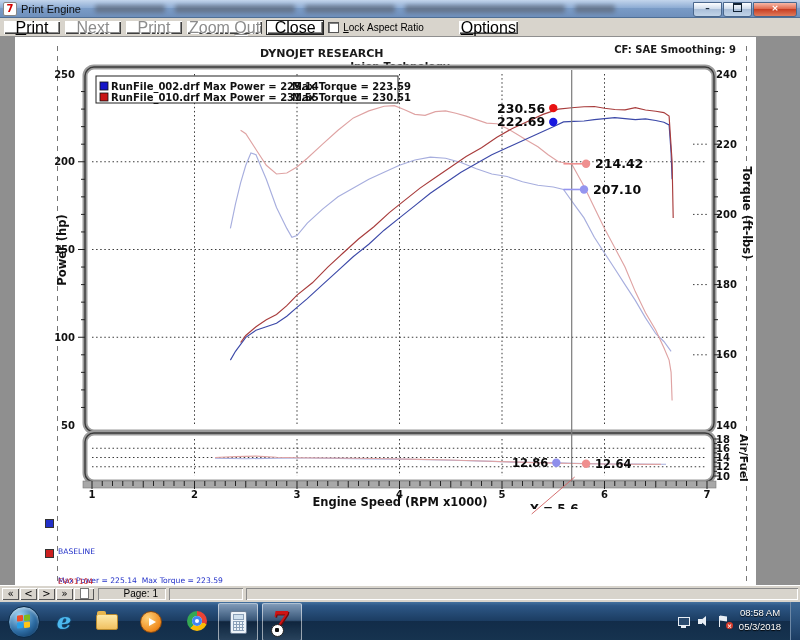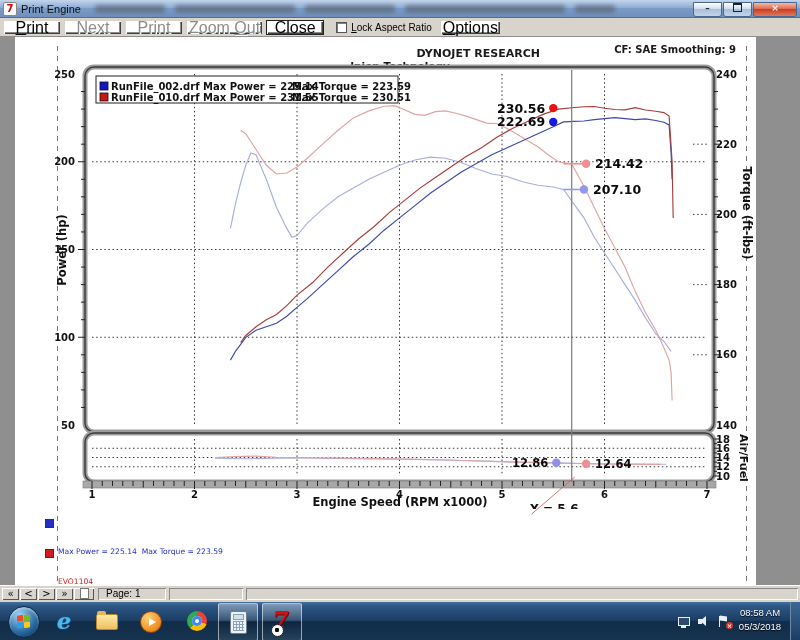--- a/index.html
+++ b/index.html
@@ -23,30 +23,30 @@
   .maxglyph{display:inline-block;width:7px;height:6px;border:1px solid #123;border-top-width:2px;vertical-align:1px}
 
   
   .toolbar{position:absolute;left:0;top:18px;right:0;height:16px;background:#d8d4cc;
     border-bottom:1px solid #8f8f8f;display:flex;align-items:center;padding:1px 4px;gap:5px;z-index:30}
   .tbtn{height:13px;min-width:52px;padding:0 2px;font-size:16px;line-height:13px;text-align:center;
     color:#000;background:#ffffff;
     box-shadow:inset 1px 1px 0 #fff,inset -1px -1px 0 #404040,inset -2px -2px 0 #8a8a8a}
   .tbtn.default{outline:1px solid #222}
   .tbtn.disabled{color:#8c8c8c;text-shadow:1px 1px 0 #fff}
-  .chk-wrap{display:flex;gap:4px;margin-left:8px;font-size:10px}
+  .chk-wrap{display:flex;gap:4px;margin-left:0;font-size:10px}
   .chk{width:9px;height:9px;background:#fff;box-shadow:inset 1px 1px 0 #808080,inset -1px -1px 0 #fff;border:1px solid #555}
   .u-underline span.u{text-decoration:underline}
 
   
   .preview{position:absolute;left:0;top:35px;right:0;bottom:52px;background:#8f8f8f}
   .page{position:absolute;left:15px;top:0;width:741px;bottom:0;background:#ffffff}
   .margin-dash{position:absolute;top:46px;height:536px;width:1px;z-index:5;
     background:repeating-linear-gradient(180deg,#777 0 5px,transparent 5px 10px)}
-  .hdr-brand{position:absolute;left:260px;width:280px;top:47px;text-align:right;
+  .hdr-brand{position:absolute;left:260px;width:280px;top:47px;text-align:left;
     font:bold 11px "DejaVu Sans",sans-serif;color:#1a1a1a;z-index:6}
   .hdr-sub{position:absolute;left:260px;width:280px;top:60px;text-align:center;
     font:bold 10.5px "DejaVu Sans",sans-serif;color:#1a1a1a;z-index:6}
   .hdr-cf{position:absolute;right:64px;top:44px;font:bold 10px "DejaVu Sans",sans-serif;color:#1a1a1a;z-index:6}
 
   #chart-svg{position:absolute;left:0;top:0;z-index:6;pointer-events:none}
 
   .runinfo{position:absolute;z-index:6;font:7.6px "DejaVu Sans",sans-serif;line-height:9.6px;white-space:pre}
   .runinfo .sq{position:absolute;left:-13px;top:1px;width:7px;height:7px;border:1px solid #333}
   .runinfo.blue{color:#2230c8}.runinfo.blue .sq{background:#2230c8}
@@ -132,21 +132,21 @@
 <div class="toolbar">
   <div class="tbtn u-underline"><span class="u">P</span>rint</div>
   <div class="tbtn disabled">Next</div>
   <div class="tbtn disabled">Print</div>
   <div class="tbtn disabled u-underline">Zoom&nbsp;<span class="u">O</span>ut</div>
   <div class="tbtn default u-underline"><span class="u">C</span>lose</div>
   <div class="chk-wrap">
     <div class="chk"></div>
     <span class="u-underline"><span class="u">L</span>ock&nbsp;Aspect&nbsp;Ratio</span>
   </div>
-  <div class="tbtn u-underline" style="margin-left:4px;min-width:44px"><span class="u">O</span>ptions</div>
+  <div class="tbtn u-underline" style="margin-left:30px;min-width:44px"><span class="u">O</span>ptions</div>
 </div>
 
 <div class="preview">
   <div class="page"></div>
 </div>
 <div class="margin-dash" style="left:57px"></div>
 <div class="margin-dash" style="left:746px"></div>
 
 <div class="hdr-brand">DYNOJET RESEARCH</div>
 <div class="hdr-sub">Injen Technology</div>
@@ -359,35 +359,36 @@
       <text x="593" y="193.979" text-anchor="start" font-family="DejaVu Sans" font-size="12.5" font-weight="bold" fill="#0a0a0a">207.10</text>
       <circle cx="556.325" cy="462.7725" r="4.2" fill="#8f8feb"></circle>
       <text x="548.325" y="467.2725" text-anchor="end" font-family="DejaVu Sans" font-size="11.5" font-weight="bold" fill="#0a0a0a">12.86</text>
       <circle cx="586.05" cy="463.79" r="4.2" fill="#ef8f8f"></circle>
       <text x="595.05" y="468.29" text-anchor="start" font-family="DejaVu Sans" font-size="11.5" font-weight="bold" fill="#0a0a0a">12.64</text>
     </g>
 </svg>
 
 <div class="runinfo blue" style="left:58px;top:518px">
   <div class="sq"></div>
+  <div>BASELINE</div>
   <div>Max Power = 225.14  Max Torque = 223.59</div>
 </div>
 <div class="runinfo red" style="left:58px;top:548px">
   <div class="sq"></div>
   <div>EVO1104</div>
   <div>Max Power = 231.55  Max Torque = 230.51</div>
 </div>
 
 <div class="statusbar">
   <div class="sbtn"><span>«</span></div>
   <div class="sbtn"><span>&lt;</span></div>
   <div class="sbtn"><span>&gt;</span></div>
   <div class="sbtn"><span>»</span></div>
   <div class="sbtn" style="width:20px"><span class="pageico"></span></div>
-  <div class="spanel" style="width:52px;text-align:left">Page: 1</div>
+  <div class="spanel" style="width:52px;text-align:right">Page: 1</div>
   <div class="spanel" style="width:58px"></div>
   <div class="spanel" style="flex:1"></div>
 </div>
 
 <div class="taskbar">
   <div class="orb">
     <div class="flag">
       <i style="background:#ef4b28"></i>
         <i style="background:#7db91e"></i>
         <i style="background:#28a0e8"></i>

